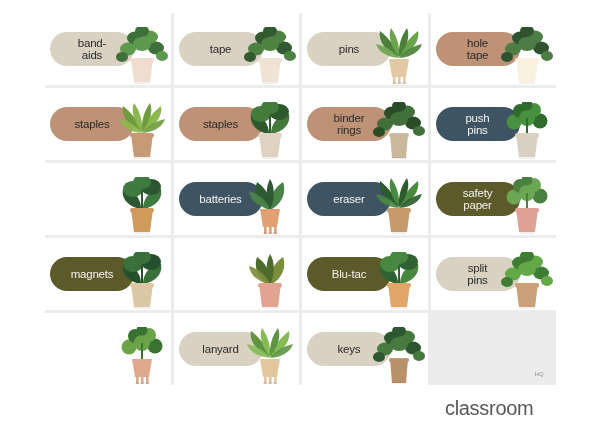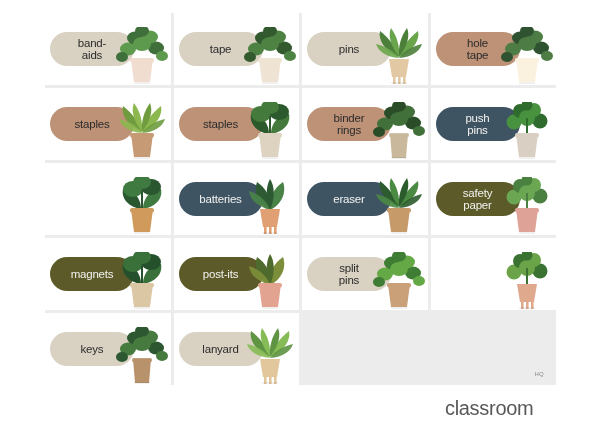--- a/index.html
+++ b/index.html
@@ -397,34 +397,53 @@
             </g>
       <g>
               <path d="M16 32 L38 32 L35 55 L19 55 Z" fill="#dcc7a4"></path>
                 <rect x="15" y="31" width="24" height="4.5" rx="2" fill="#dcc7a4"></rect>
             </g>
       <path d="M19 55 L35 55 L34.6 57 L19.4 57 Z" fill="#000" opacity=".06"></path>
     </svg>
         </div>
       </div>
       <div class="label-card tone-olive">
-        <div class="pill">
-          <span class="pill-text">post-its</span>
-        </div>
         <div class="plant">
           <svg viewBox="0 0 54 58" xmlns="http://www.w3.org/2000/svg" aria-hidden="true">
       <g>
       <path d="M27 33 C 16 28 10 16 14 5 C 23 11 29 22 27 33 Z" fill="#4e6a2c"></path>
       <path d="M27 33 C 38 28 44 16 40 5 C 31 11 25 22 27 33 Z" fill="#7d8e3a"></path>
       <path d="M27 33 C 22 22 23 9 27 2 C 32 9 32 22 27 33 Z" fill="#4e6a2c"></path>
       <path d="M27 33 C 13 29 7 22 6 14 C 16 17 25 25 27 33 Z" fill="#7d8e3a" opacity=".92"></path>
             </g>
       <g>
               <path d="M16 32 L38 32 L35 55 L19 55 Z" fill="#e3a391"></path>
                 <rect x="15" y="31" width="24" height="4.5" rx="2" fill="#e3a391"></rect>
+            </g>
+      <path d="M19 55 L35 55 L34.6 57 L19.4 57 Z" fill="#000" opacity=".06"></path>
+    </svg>
+        </div>
+      </div>
+      <div class="label-card tone-olive">
+        <div class="pill">
+          <span class="pill-text">Blu-tac</span>
+        </div>
+        <div class="plant">
+          <svg viewBox="0 0 54 58" xmlns="http://www.w3.org/2000/svg" aria-hidden="true">
+      <g>
+      <path d="M26 32 C 14 30 6 22 8 12 C 18 12 26 21 26 32 Z" fill="#2e6231"></path>
+      <path d="M28 32 C 40 30 48 22 46 12 C 36 12 28 21 28 32 Z" fill="#47873f"></path>
+      <ellipse cx="18" cy="12" rx="10" ry="8" fill="#47873f"></ellipse>
+      <ellipse cx="36" cy="10" rx="10" ry="8" fill="#2e6231"></ellipse>
+      <ellipse cx="27" cy="5" rx="9" ry="7" fill="#47873f"></ellipse>
+      <rect x="26" y="14" width="2" height="19" fill="#2e6231"></rect>
+            </g>
+      <g>
+              <path d="M16 32 L38 32 L35 55 L19 55 Z" fill="#e0a567"></path>
+                <rect x="15" y="31" width="24" height="4.5" rx="2" fill="#e0a567"></rect>
             </g>
       <path d="M19 55 L35 55 L34.6 57 L19.4 57 Z" fill="#000" opacity=".06"></path>
     </svg>
         </div>
       </div>
       <div class="label-card tone-cream">
         <div class="pill">
           <span class="pill-text">split
 pins</span>
         </div>
@@ -465,20 +484,44 @@
                 <rect x="21" y="50" width="2.6" height="7" fill="#dfa98e"></rect>
                 <rect x="26" y="50" width="2.6" height="7" fill="#dfa98e"></rect>
                 <rect x="31" y="50" width="2.6" height="7" fill="#dfa98e"></rect>
             </g>
       <path d="M19 55 L35 55 L34.6 57 L19.4 57 Z" fill="#000" opacity=".06"></path>
     </svg>
         </div>
       </div>
       <div class="label-card tone-cream">
         <div class="pill">
+          <span class="pill-text">lanyard</span>
+        </div>
+        <div class="plant">
+          <svg viewBox="0 0 54 58" xmlns="http://www.w3.org/2000/svg" aria-hidden="true">
+      <g>
+      <path d="M27 30 C 12 24 6 12 8 4 C 16 10 24 20 27 30 Z" fill="#5e9442"></path>
+      <path d="M27 30 C 42 24 48 12 46 4 C 38 10 30 20 27 30 Z" fill="#86bb55"></path>
+      <path d="M27 30 C 18 18 16 8 19 1 C 25 9 28 20 27 30 Z" fill="#86bb55"></path>
+      <path d="M27 30 C 36 18 38 8 35 1 C 29 9 26 20 27 30 Z" fill="#5e9442"></path>
+      <path d="M27 31 C 14 30 6 24 4 17 C 14 19 23 25 27 31 Z" fill="#86bb55" opacity=".9"></path>
+      <path d="M27 31 C 40 30 48 24 50 17 C 40 19 31 25 27 31 Z" fill="#5e9442" opacity=".9"></path>
+            </g>
+      <g>
+              <path d="M17 32 L37 32 L34 50 L20 50 Z" fill="#e2c79d"></path>
+                <rect x="21" y="50" width="2.6" height="7" fill="#e2c79d"></rect>
+                <rect x="26" y="50" width="2.6" height="7" fill="#e2c79d"></rect>
+                <rect x="31" y="50" width="2.6" height="7" fill="#e2c79d"></rect>
+            </g>
+      <path d="M19 55 L35 55 L34.6 57 L19.4 57 Z" fill="#000" opacity=".06"></path>
+    </svg>
+        </div>
+      </div>
+      <div class="label-card tone-cream">
+        <div class="pill">
           <span class="pill-text">keys</span>
         </div>
         <div class="plant">
           <svg viewBox="0 0 54 58" xmlns="http://www.w3.org/2000/svg" aria-hidden="true">
       <g>
       <ellipse cx="13" cy="22" rx="8" ry="6.5" fill="#477a3f"></ellipse>
       <ellipse cx="41" cy="21" rx="8" ry="6.5" fill="#2c5730"></ellipse>
       <ellipse cx="20" cy="11" rx="8" ry="6.5" fill="#2c5730"></ellipse>
       <ellipse cx="35" cy="10" rx="8" ry="6.5" fill="#477a3f"></ellipse>
       <ellipse cx="27" cy="17" rx="9" ry="7" fill="#477a3f"></ellipse>
@@ -487,44 +530,20 @@
       <ellipse cx="47" cy="29" rx="6" ry="5" fill="#477a3f"></ellipse>
             </g>
       <g>
               <path d="M18 32 L36 32 L34 56 L20 56 Z" fill="#b8926a"></path>
                 <rect x="17" y="31" width="20" height="4" rx="1.5" fill="#b8926a" opacity=".85"></rect>
             </g>
       <path d="M19 55 L35 55 L34.6 57 L19.4 57 Z" fill="#000" opacity=".06"></path>
     </svg>
         </div>
       </div>
-      <div class="label-card tone-cream">
-        <div class="pill">
-          <span class="pill-text">lanyard</span>
-        </div>
-        <div class="plant">
-          <svg viewBox="0 0 54 58" xmlns="http://www.w3.org/2000/svg" aria-hidden="true">
-      <g>
-      <path d="M27 30 C 12 24 6 12 8 4 C 16 10 24 20 27 30 Z" fill="#5e9442"></path>
-      <path d="M27 30 C 42 24 48 12 46 4 C 38 10 30 20 27 30 Z" fill="#86bb55"></path>
-      <path d="M27 30 C 18 18 16 8 19 1 C 25 9 28 20 27 30 Z" fill="#86bb55"></path>
-      <path d="M27 30 C 36 18 38 8 35 1 C 29 9 26 20 27 30 Z" fill="#5e9442"></path>
-      <path d="M27 31 C 14 30 6 24 4 17 C 14 19 23 25 27 31 Z" fill="#86bb55" opacity=".9"></path>
-      <path d="M27 31 C 40 30 48 24 50 17 C 40 19 31 25 27 31 Z" fill="#5e9442" opacity=".9"></path>
-            </g>
-      <g>
-              <path d="M17 32 L37 32 L34 50 L20 50 Z" fill="#e2c79d"></path>
-                <rect x="21" y="50" width="2.6" height="7" fill="#e2c79d"></rect>
-                <rect x="26" y="50" width="2.6" height="7" fill="#e2c79d"></rect>
-                <rect x="31" y="50" width="2.6" height="7" fill="#e2c79d"></rect>
-            </g>
-      <path d="M19 55 L35 55 L34.6 57 L19.4 57 Z" fill="#000" opacity=".06"></path>
-    </svg>
-        </div>
-      </div>
     </div>
 
   <div id="brand">
     <span id="brand-word">classroom</span>
     <span id="brand-sup">HQ</span>
   </div>
 
 </div>
 
 </body></html>

